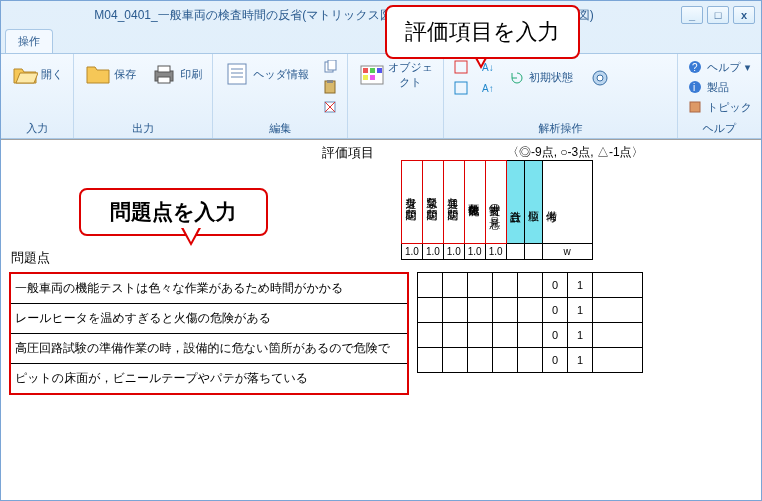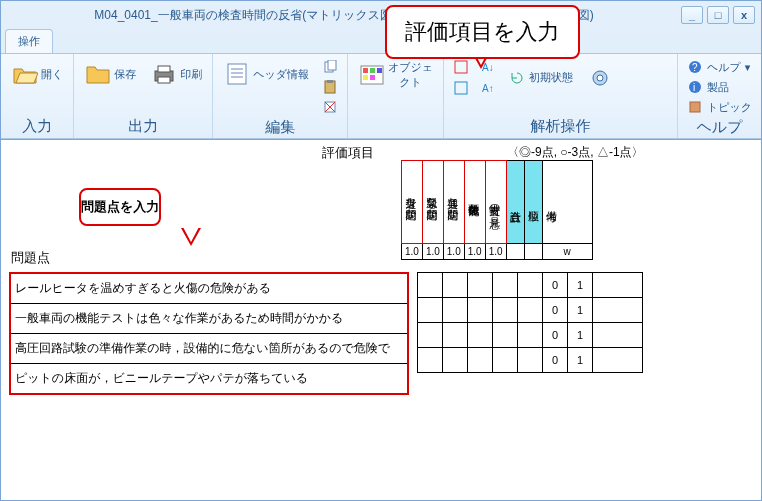--- a/index.html
+++ b/index.html
@@ -7,21 +7,21 @@
 .window { width: 762px; height: 501px; border: 1px solid #7aa5d6; background: linear-gradient(#e3f0fb, #d4e8f9); display: flex; flex-direction: column; }
 .titlebar { height: 28px; display: flex; align-items: center; padding: 0 6px; color: #2b5b8f; font-size: 12px; }
 .titlebar-text { flex: 1; text-align: center; }
 .win-controls { display: flex; gap: 4px; }
 .win-btn { width: 22px; height: 18px; border: 1px solid #8fb4d9; background: linear-gradient(#f4faff,#dceefb); border-radius: 2px; display: flex; align-items: center; justify-content: center; cursor: pointer; color: #2b5b8f; font-weight: bold; font-size: 11px; }
 .tab-row { height: 24px; padding-left: 4px; display:flex; align-items:flex-end;}
 .tab { background: #f3f9ff; border: 1px solid #a9c8e6; border-bottom: none; border-radius: 4px 4px 0 0; padding: 4px 12px; font-size: 11px; color: #2b5b8f; cursor: pointer; }
 .ribbon { background: linear-gradient(#f3f9ff,#e2effb); border-top: 1px solid #a9c8e6; border-bottom: 1px solid #a9c8e6; display: flex; height: 86px; }
 .ribbon-group { border-right: 1px solid #c2d9ef; display: flex; flex-direction: column; justify-content: space-between; padding: 4px 6px 2px 6px; }
 .group-body { display: flex; align-items: flex-start; gap: 6px; }
-.group-label { text-align: center; font-size: 15px; color: #2b5b8f; padding-top: 2px; }
+.group-label { text-align: center; font-size: 11px; color: #2b5b8f; padding-top: 2px; }
 .rbtn { display: flex; flex-direction: row; align-items: center; gap: 2px; padding: 2px 4px; border-radius: 3px; cursor: pointer; min-width: 40px; }
 .rbtn .ic { width: 28px; height: 28px; display: flex; align-items:center; justify-content:center; }
 .rbtn .lab { font-size: 11px; color: #2b5b8f; text-align:center; white-space: nowrap; }
 .small-stack { display:flex; flex-direction:column; gap:2px; }
 .small-item { display:flex; align-items:center; gap:4px; font-size:11px; color:#2b5b8f; cursor:pointer; padding:1px 3px; white-space:nowrap; border-radius:2px;}
 .small-ic{width:16px;height:16px;display:flex;align-items:center;justify-content:center;}
 .content { flex:1; background:#fff; border-top:1px solid #a0a0a0; position:relative; overflow:hidden;}
 .eval-label { position:absolute; left:321px; top:4px; font-size:13px; }
 .legend { position:absolute; left:506px; top:4px; font-size:12px; }
 .issue-label { position:absolute; left:10px; top:109px; font-size:13px; }
@@ -29,21 +29,21 @@
 .hdr-table td { border:1px solid #000; font-size:11px; text-align:center; vertical-align:top; padding:2px 3px; }
 .vtxt { writing-mode: vertical-rl; text-orientation: upright; height: 78px; letter-spacing:0; line-height:1; }
 .hdr-red td.redbox { border:1.5px solid #d00; }
 .cyan { background:#7be3ef; }
 .row-nums td { height:14px; font-size:10px; }
 .issues-box { position:absolute; left:8px; top:132px; width:400px; border:2px solid #d00; }
 .issue-row { border-bottom:1px solid #000; padding:6px 4px; font-size:12px; }
 .issue-row:last-child { border-bottom:none; }
 .data-grid { position:absolute; left:416px; top:132px; border-collapse:collapse; }
 .data-grid td { border:1px solid #000; width:25px; height:25px; font-size:11px; text-align:center; }
-.callout { position:absolute; background:#fff; border:2px solid #d00; border-radius:8px; padding:8px 0; font-size:13px; font-weight:bold; }
+.callout { position:absolute; background:#fff; border:2px solid #d00; border-radius:8px; padding:8px 29px; font-size:21px; font-weight:bold; }
 .callout-tail { position:absolute; width:0; height:0; }
 .callout1 { left:78px; top:48px; }
 .tail1 { left:180px; top:88px; border-left:10px solid transparent; border-right:10px solid transparent; border-top:18px solid #d00;}
 .tail1::after{content:"";position:absolute;left:-8px;top:-19px;border-left:8px solid transparent;border-right:8px solid transparent;border-top:15px solid #fff;}
 .callout2 { position:absolute; left:384px; top:-48px; background:#fff; border:2px solid #d00; border-radius:8px; padding:10px 18px; font-size:22px; font-weight:normal; z-index:5; }
 .tail2 { position:absolute; left:470px; top:-2px; border-left:10px solid transparent; border-right:10px solid transparent; border-top:18px solid #d00; z-index:4;}
 .tail2::after{content:"";position:absolute;left:-8px;top:-19px;border-left:8px solid transparent;border-right:8px solid transparent;border-top:15px solid #fff;}
 .ribbon-wrap{position:relative;}
 </style>
 </head>
@@ -300,22 +300,22 @@
         <td></td>
         <td>w</td>
       </tr>
     </tbody>
       </table>
 
     <div class="callout callout1">問題点を入力</div>
     <div class="callout-tail tail1"></div>
 
     <div class="issues-box">
+      <div class="issue-row">一般車両の機能テストは色々な作業があるため時間がかかる</div>
       <div class="issue-row">レールヒータを温めすぎると火傷の危険がある</div>
-      <div class="issue-row">一般車両の機能テストは色々な作業があるため時間がかかる</div>
       <div class="issue-row">高圧回路試験の準備作業の時，設備的に危ない箇所があるので危険で</div>
       <div class="issue-row">ピットの床面が，ビニールテープやパテが落ちている</div>
     </div>
 
     <table class="data-grid">
       <tbody>
           <tr>
         <td></td>
             <td></td>
             <td></td>

